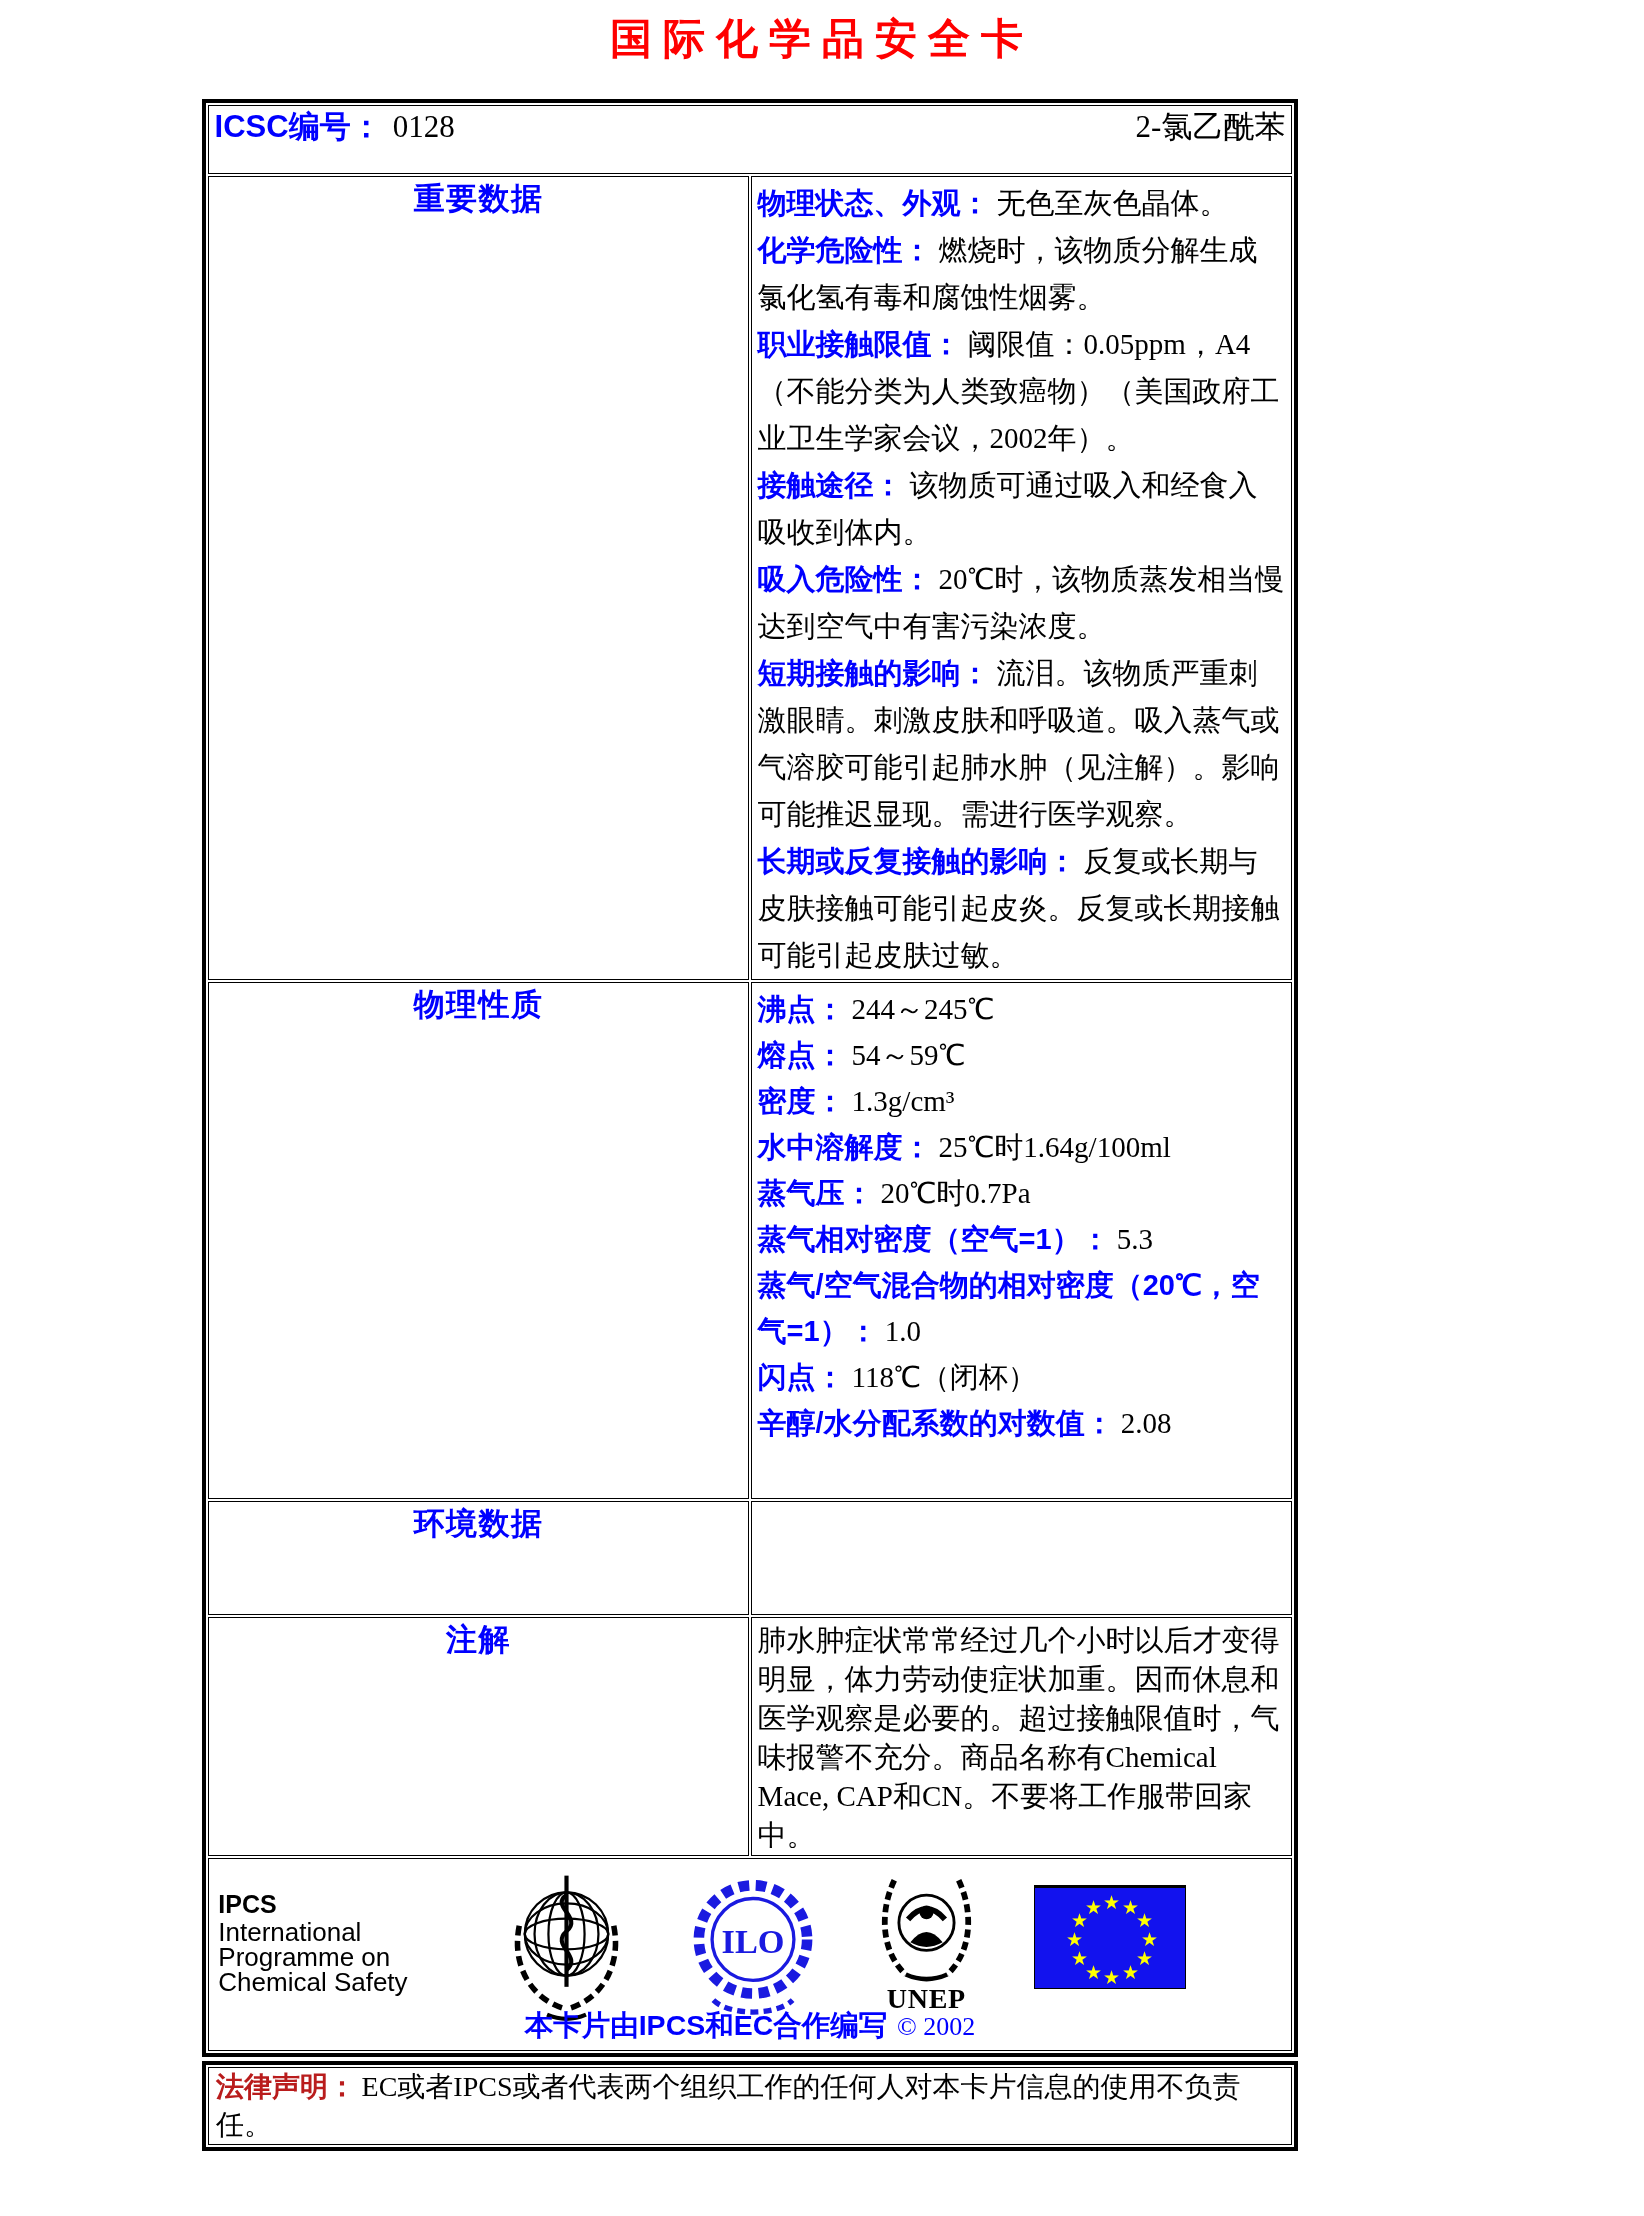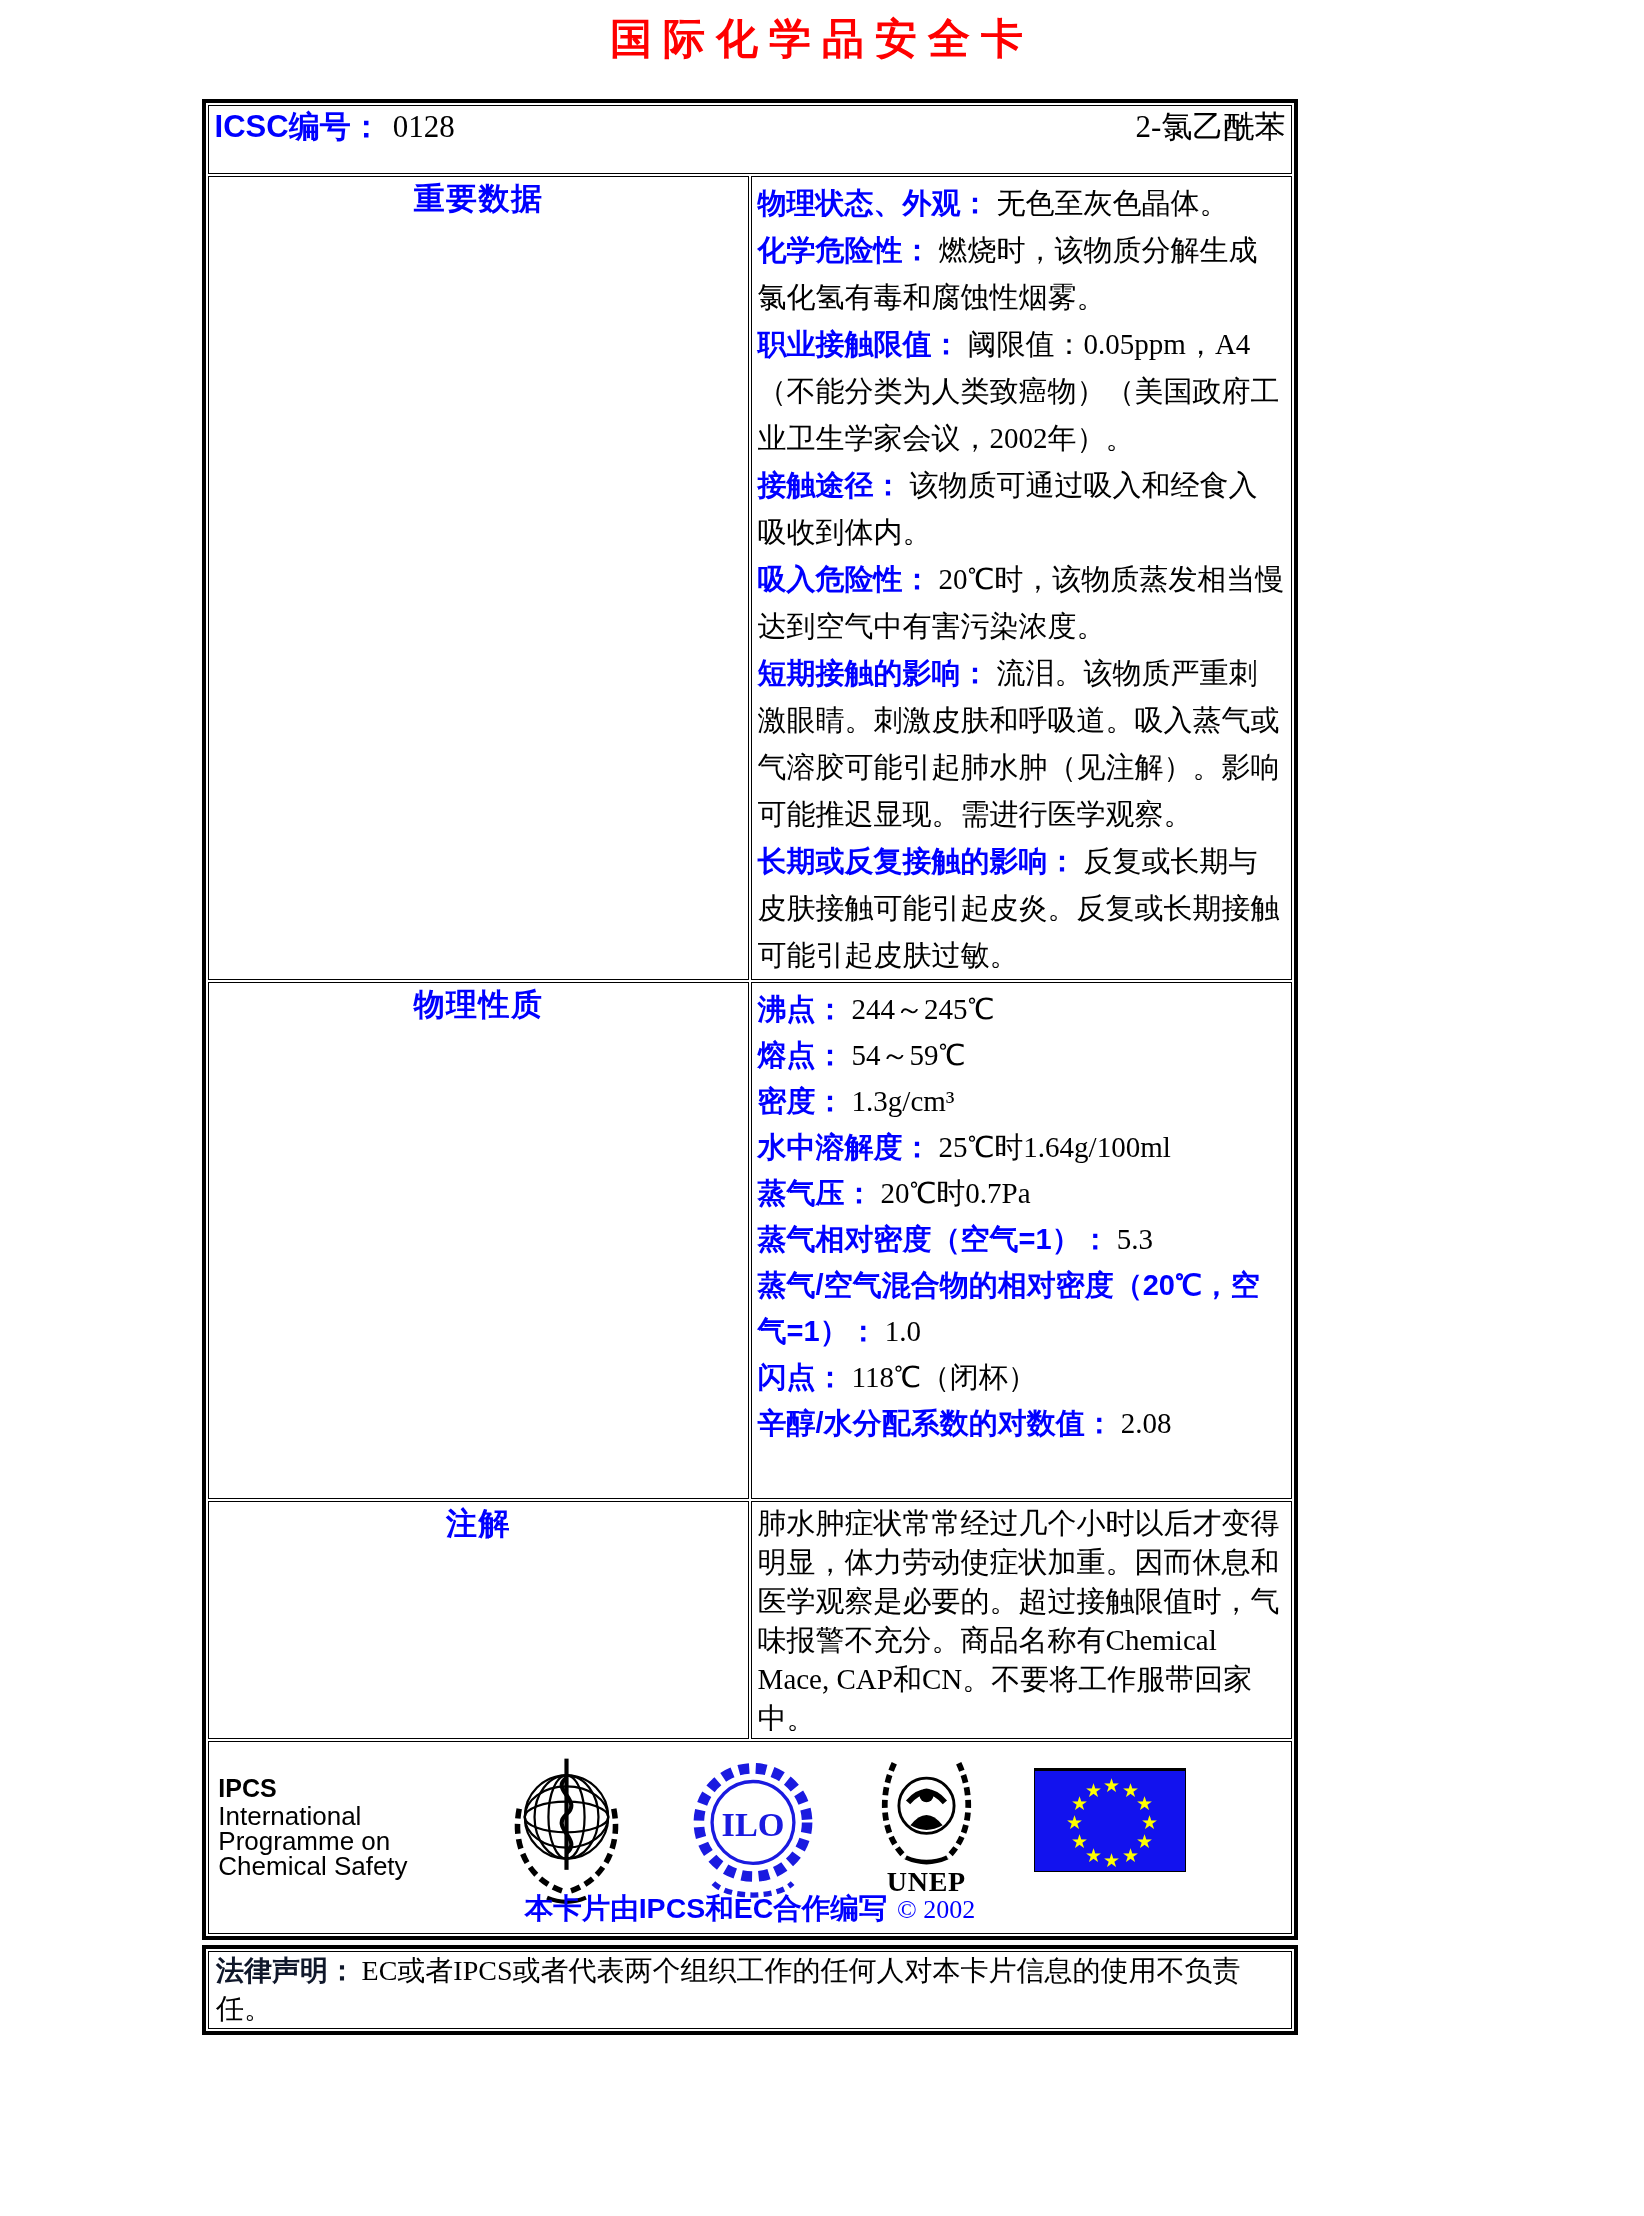--- a/index.html
+++ b/index.html
@@ -61,21 +61,21 @@
   }
   .eu-star{position:absolute;color:#ffff00;font-size:19px;line-height:19px;width:19px;text-align:center;}
   .credit-line{
     position:absolute;left:0;bottom:5.6px;width:100%;text-align:center;
   }
   .credit-main{color:#0000ff;font-weight:bold;font-size:28.5px;}
   .credit-copy{color:#0000ff;font-weight:normal;font-size:26px;font-family:"Liberation Serif",serif;margin-left:9.7px;}
   
   table.legal{margin-top:4.2px;}
   td.cell-legal{height:58px;vertical-align:middle;padding:0 7px;}
-  .legal-label{color:#0f172a;font-weight:bold;font-size:28px;}
+  .legal-label{color:#b91c1c;font-weight:bold;font-size:28px;}
   .legal-text{color:#000;font-size:28px;font-family:"Liberation Serif",serif;margin-left:5.6px;}
   svg text{font-family:"Liberation Serif",serif;}
 </style>
 </head>
 <body>
 
 <div class="page-title">国际化学品安全卡</div>
 
 <div class="card-wrap">
 
@@ -114,20 +114,24 @@
             <div class="prop-line"><span class="prop-label">密度：</span><span class="prop-value">1.3g/cm³</span></div>
             <div class="prop-line"><span class="prop-label">水中溶解度：</span><span class="prop-value">25℃时1.64g/100ml</span></div>
             <div class="prop-line"><span class="prop-label">蒸气压：</span><span class="prop-value">20℃时0.7Pa</span></div>
             <div class="prop-line"><span class="prop-label">蒸气相对密度（空气=1）：</span><span class="prop-value">5.3</span></div>
             <div class="prop-line"><span class="prop-label">蒸气/空气混合物的相对密度（20℃，空气=1）：</span><span class="prop-value">1.0</span></div>
             <div class="prop-line"><span class="prop-label">闪点：</span><span class="prop-value">118℃（闭杯）</span></div>
             <div class="prop-line"><span class="prop-label">辛醇/水分配系数的对数值：</span><span class="prop-value">2.08</span></div>
           </td>
     </tr>
 
+    <tr>
+      <td class="label-cell cell-env">环境数据</td>
+      <td class="content-cell cell-env"></td>
+    </tr>
 
     <tr>
       <td class="label-cell cell-notes">注解</td>
       <td class="content-cell cell-notes">
         <span class="notes-text">肺水肿症状常常经过几个小时以后才变得明显，体力劳动使症状加重。因而休息和医学观察是必要的。超过接触限值时，气味报警不充分。商品名称有Chemical Mace, CAP和CN。不要将工作服带回家中。</span>
       </td>
     </tr>
 
 
     <tr>

